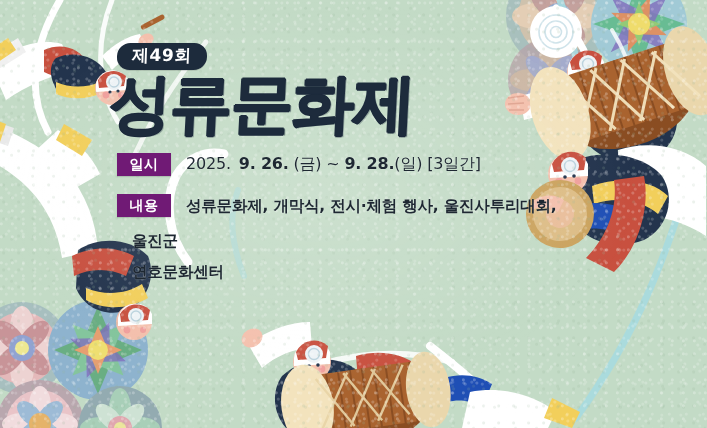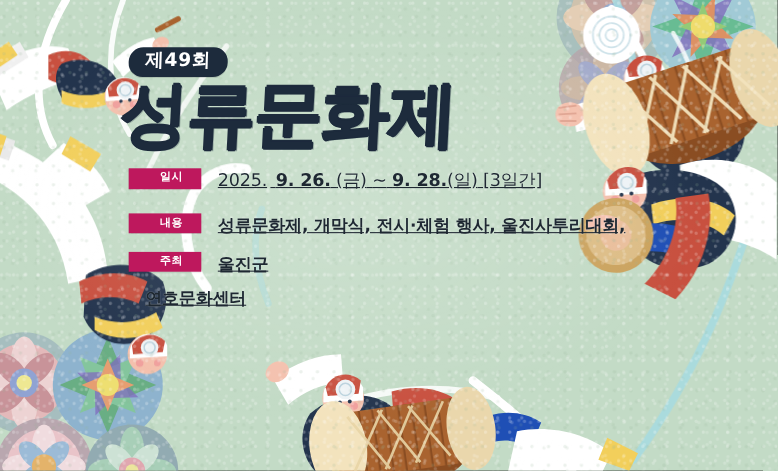--- a/index.html
+++ b/index.html
@@ -63,46 +63,45 @@
     text-shadow:
        1.2px 0 0 #1d2b3c, -1.2px 0 0 #1d2b3c,
        0 1.1px 0 #1d2b3c, 0 -1.1px 0 #1d2b3c,
        2px 1px 0 rgba(29,43,60,.30);
     transform:skewX(-3deg) scaleY(1.04);
     transform-origin:left top;
   }
 
   .rows{position:absolute;left:117px;top:153px;width:560px;}
   .row{display:flex;align-items:flex-start;margin-bottom:9px;}
-  .row.r-content{margin-bottom:13px;}
+  .row.r-content{margin-bottom:13px;align-items:center;}
 
   .lbl{
     flex:0 0 auto;
     width:54px;
-    background:#be185d;
+    background:#701a75;
     color:#fff;
-    font-size:10px;font-weight:bold;
+    font-size:14px;font-weight:bold;
     text-align:center;
-    padding:3px 0 4px 12px;
+    padding:3px 0 4px 0;
     line-height:1.15;
     letter-spacing:.5px;
     font-family:"DejaVu Sans",sans-serif;
     box-shadow:0 1px 1px rgba(0,0,0,.13);
   }
 
   .val{
     margin-left:15px;
     color:#1e2832;
     font-size:15.5px;
     line-height:1.42;
     font-weight:bold;
     letter-spacing:-.2px;
     font-family:"DejaVu Sans",sans-serif;
     text-shadow:0 0 1px rgba(255,255,255,.55);
-    text-decoration:underline;
   }
   .val.date{font-weight:normal;font-size:16px;}
   .val.date b{font-weight:bold;}
   .val .ln{display:block;white-space:nowrap;}
 
   .sp-date{display:inline-block;width:3px;}
 </style>
 </head>
 <body>
 
@@ -487,21 +486,20 @@
       </div>
 
       <div class="row r-content">
         <div class="lbl">내용</div>
         <div class="val">
           <span class="ln">성류문화제, 개막식, 전시·체험 행사, 울진사투리대회,</span>
         </div>
       </div>
 
       <div class="row">
-        <div class="lbl">주최</div>
         <div class="val">
           <span class="ln">울진군</span>
         </div>
       </div>
 
       <div class="row">
         <div class="val">
           <span class="ln">연호문화센터</span>
         </div>
       </div>

